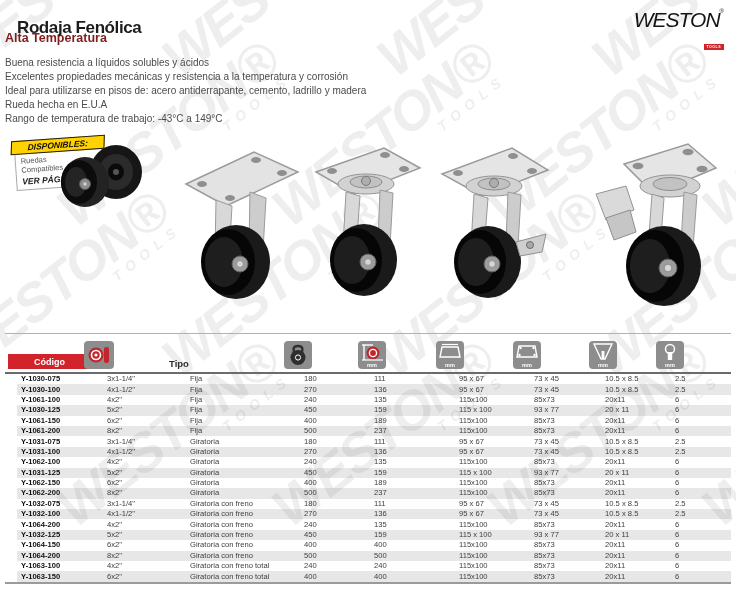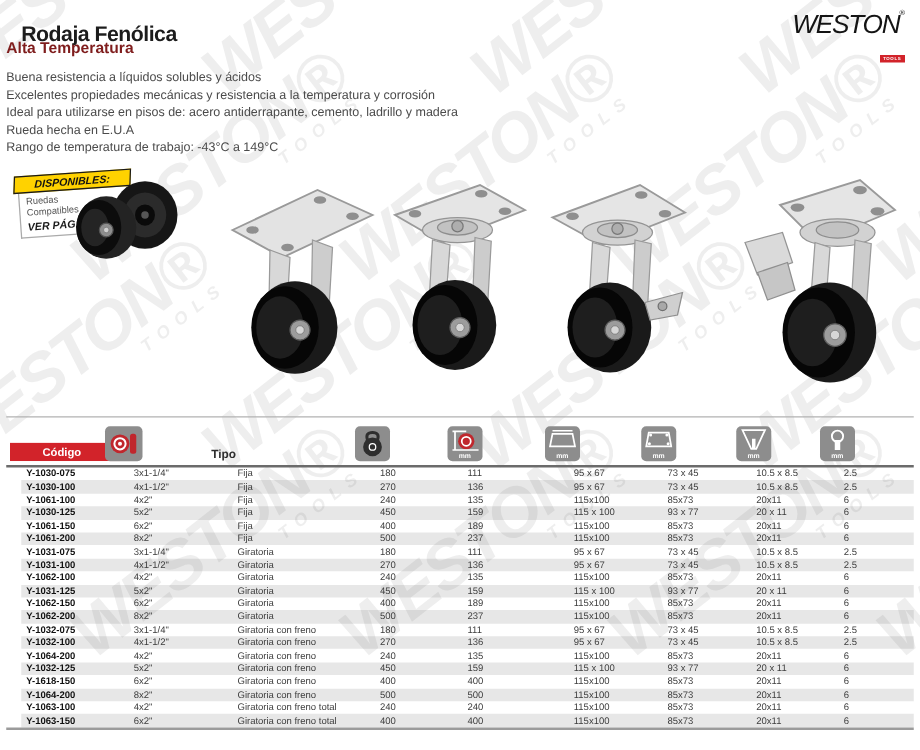--- a/index.html
+++ b/index.html
@@ -493,21 +493,21 @@
           <div class="tcell cell-size">5x2"</div>
           <div class="tcell cell-tipo">Giratoria con freno</div>
           <div class="tcell cell-capacity">450</div>
           <div class="tcell cell-height">159</div>
           <div class="tcell cell-plate">115 x 100</div>
           <div class="tcell cell-bolt-pattern">93 x 77</div>
           <div class="tcell cell-hole">20 x 11</div>
           <div class="tcell cell-bolt-dia">6</div>
         </div>
         <div class="trow odd">
-          <div class="tcell cell-codigo">Y-1618-150</div>
+          <div class="tcell cell-codigo">Y-1064-150</div>
           <div class="tcell cell-size">6x2"</div>
           <div class="tcell cell-tipo">Giratoria con freno</div>
           <div class="tcell cell-capacity">400</div>
           <div class="tcell cell-height">400</div>
           <div class="tcell cell-plate">115x100</div>
           <div class="tcell cell-bolt-pattern">85x73</div>
           <div class="tcell cell-hole">20x11</div>
           <div class="tcell cell-bolt-dia">6</div>
         </div>
         <div class="trow even">

